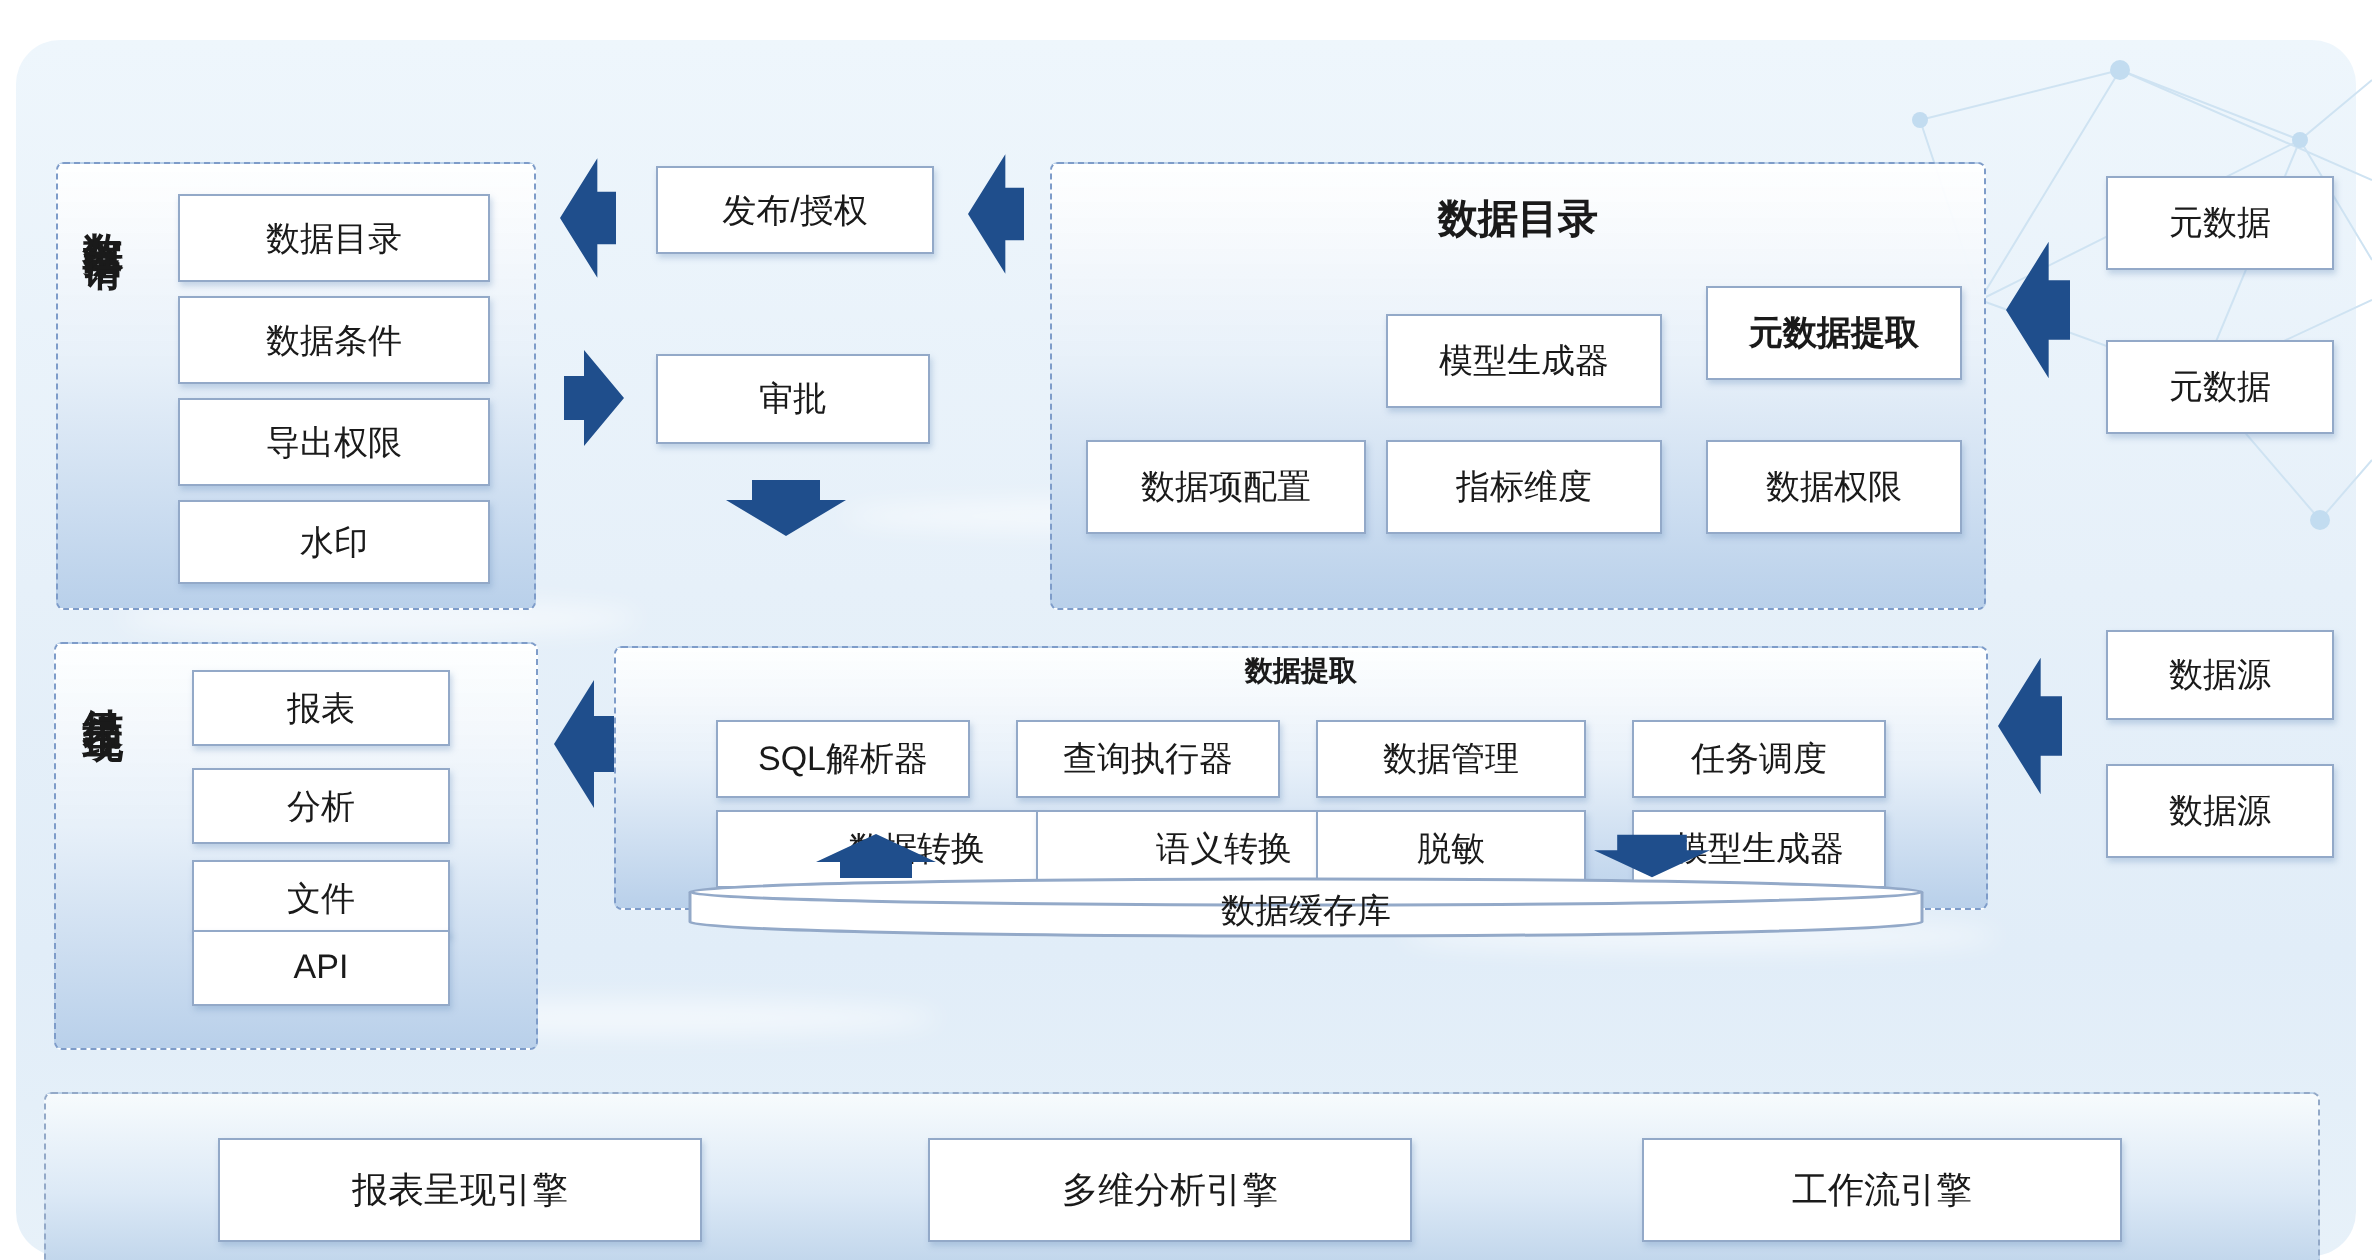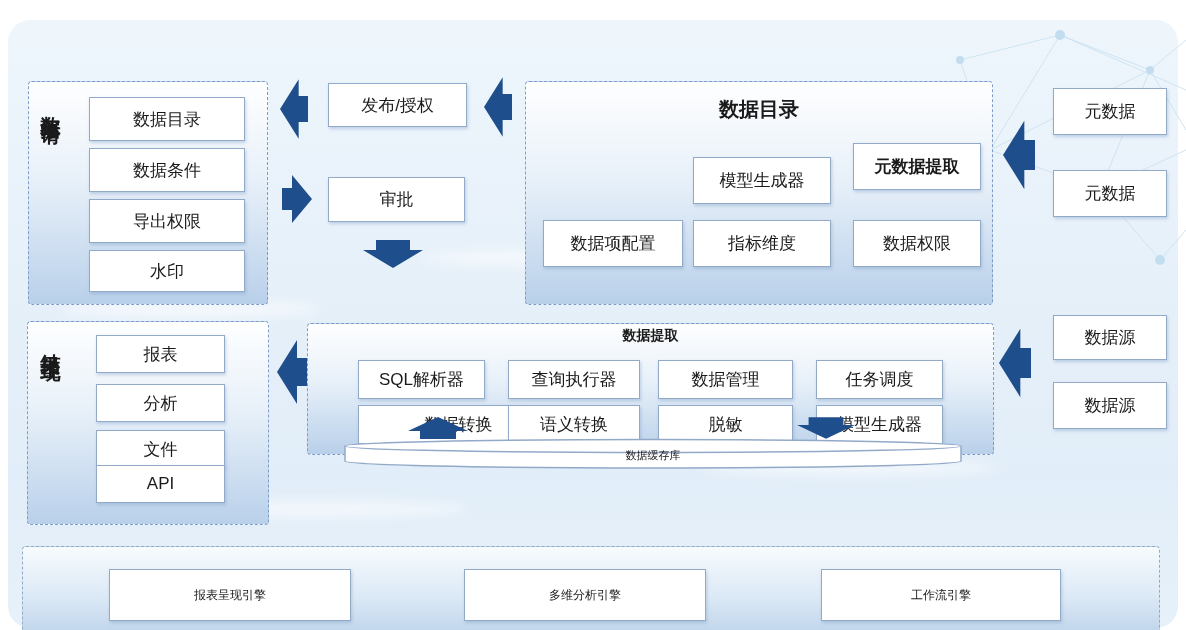--- a/index.html
+++ b/index.html
@@ -8,30 +8,30 @@
   .panel{position:absolute;left:8px;top:20px;width:1170px;height:608px;border-radius:22px;
          background:linear-gradient(180deg,#eef6fc 0%,#e6f0f9 45%,#e1edf8 75%,#e7f1f9 100%);}
   .streak{position:absolute;background:rgba(255,255,255,.55);filter:blur(6px);border-radius:50%;pointer-events:none;}
   .mesh{position:absolute;left:0;top:0;z-index:1;pointer-events:none;}
   .sec{position:absolute;z-index:2;border:1.5px dashed var(--sec-border);border-radius:4px;
        background:linear-gradient(180deg,rgba(255,255,255,.95) 0%,#e7f0f9 45%,#b9d0ea 100%);margin-top:36px;}
   .sec-plain{background:linear-gradient(180deg,#f7fbfd 0%,#dce9f6 55%,#bdd3ea 100%);border-color:#93a9c8;}
   .box{position:absolute;z-index:3;background:#ffffff;border:1px solid var(--box-border);
        display:flex;align-items:center;justify-content:center;font-size:17px;
        box-shadow:1px 2px 3px rgba(110,145,190,.35);white-space:nowrap;}
-  .box-lg{font-size:12px;text-align:right;}
+  .box-lg{font-size:18px;text-align:right;}
   .sec-title{position:absolute;left:0;right:0;text-align:center;font-size:20px;font-weight:600;z-index:3;}
   .vtitle{position:absolute;z-index:3;writing-mode:vertical-rl;text-orientation:upright;
           font-size:20px;font-weight:600;letter-spacing:3px;line-height:24px;}
   .arrow{position:absolute;z-index:4;}
   .arrow polygon{fill:var(--arrow);}
   .cyl{position:absolute;z-index:3;}
   .cyl path,.cyl ellipse{fill:#ffffff;stroke:var(--box-border);stroke-width:1.5;}
   .cyl-label{position:absolute;z-index:4;display:flex;align-items:center;justify-content:center;
-             font-size:11px;background:transparent;}
+             font-size:17px;background:transparent;}
 </style>
 </head>
 <body>
 
 <div class="stage">
 
   <div class="panel"></div>
   <div class="streak" style="left:60px;top:300px;width:260px;height:18px;"></div>
   <div class="streak" style="left:420px;top:250px;width:300px;height:16px;"></div>
   <div class="streak" style="left:150px;top:500px;width:320px;height:18px;"></div>
@@ -84,21 +84,21 @@
     <div class="box" style="left:327px;top:138px;width:126px;height:45px;">数据权限</div>
   </div>
 
   <div class="sec" style="left:307px;top:287px;width:685px;height:130px;">
     <div class="sec-title" style="top:3px;font-size:14px;">数据提取</div>
     <div class="box" style="left:50px;top:36px;width:125px;height:37px;">SQL解析器</div>
     <div class="box" style="left:200px;top:36px;width:130px;height:37px;">查询执行器</div>
     <div class="box" style="left:350px;top:36px;width:133px;height:37px;">数据管理</div>
     <div class="box" style="left:508px;top:36px;width:125px;height:37px;">任务调度</div>
     <div class="box" style="left:50px;top:81px;width:125px;height:37px;padding-left:37px;">数据转换</div>
-    <div class="box" style="left:200px;top:81px;width:130px;height:37px;">语义转换</div>
+    <div class="box" style="left:210px;top:81px;width:130px;height:37px;padding-left:28px;">语义转换</div>
     <div class="box" style="left:350px;top:81px;width:133px;height:37px;">脱敏</div>
     <div class="box" style="left:508px;top:81px;width:125px;height:37px;">模型生成器</div>
   </div>
 
   <div class="box" style="left:1053px;top:88px;width:112px;height:45px;">元数据</div>
   <div class="box" style="left:1053px;top:170px;width:112px;height:45px;">元数据</div>
   <div class="box" style="left:1053px;top:315px;width:112px;height:43px;">数据源</div>
   <div class="box" style="left:1053px;top:382px;width:112px;height:45px;">数据源</div>
 
   <svg class="cyl" style="left:343px;top:438px;" width="620" height="32" viewBox="0 0 620 32">

